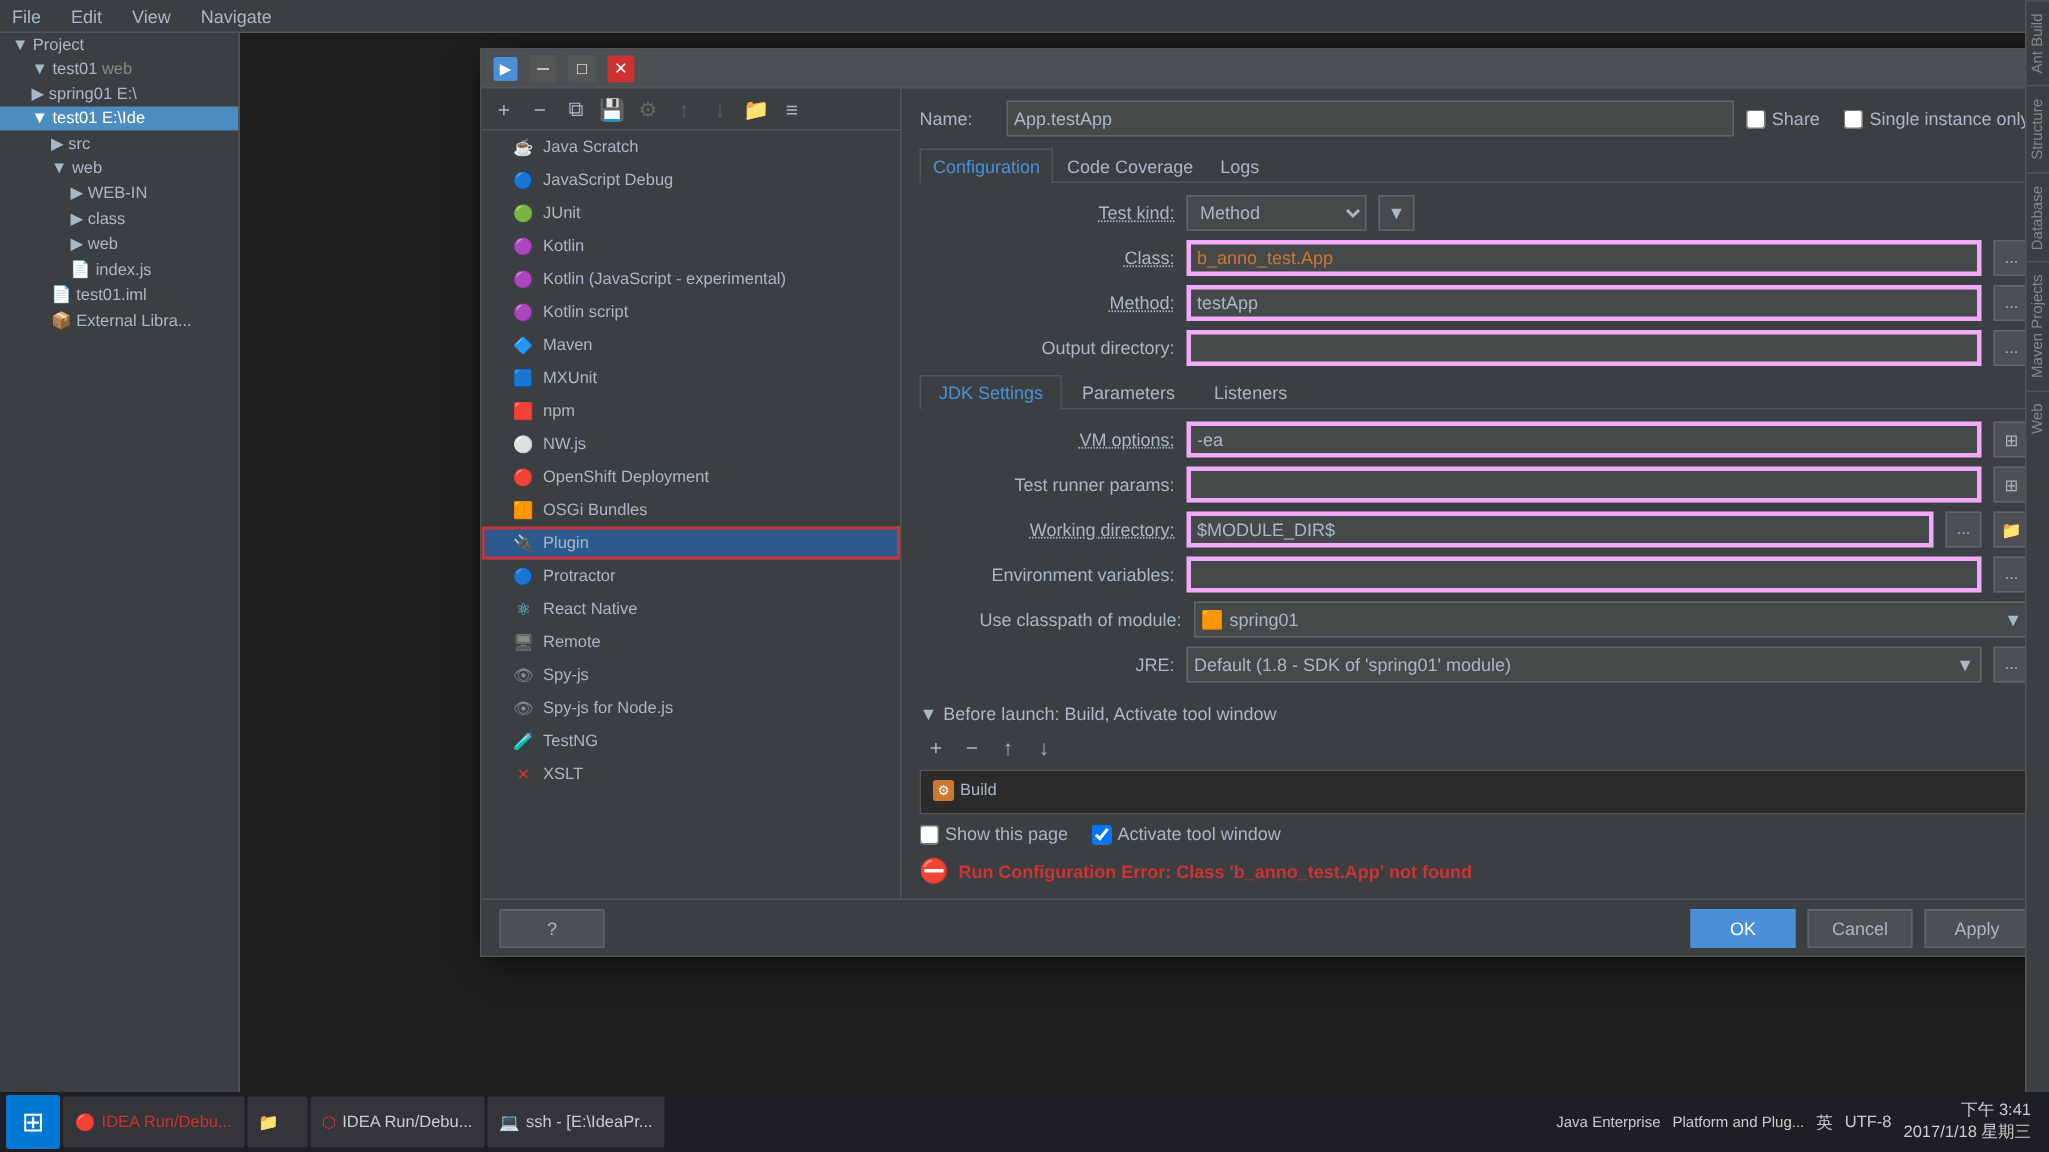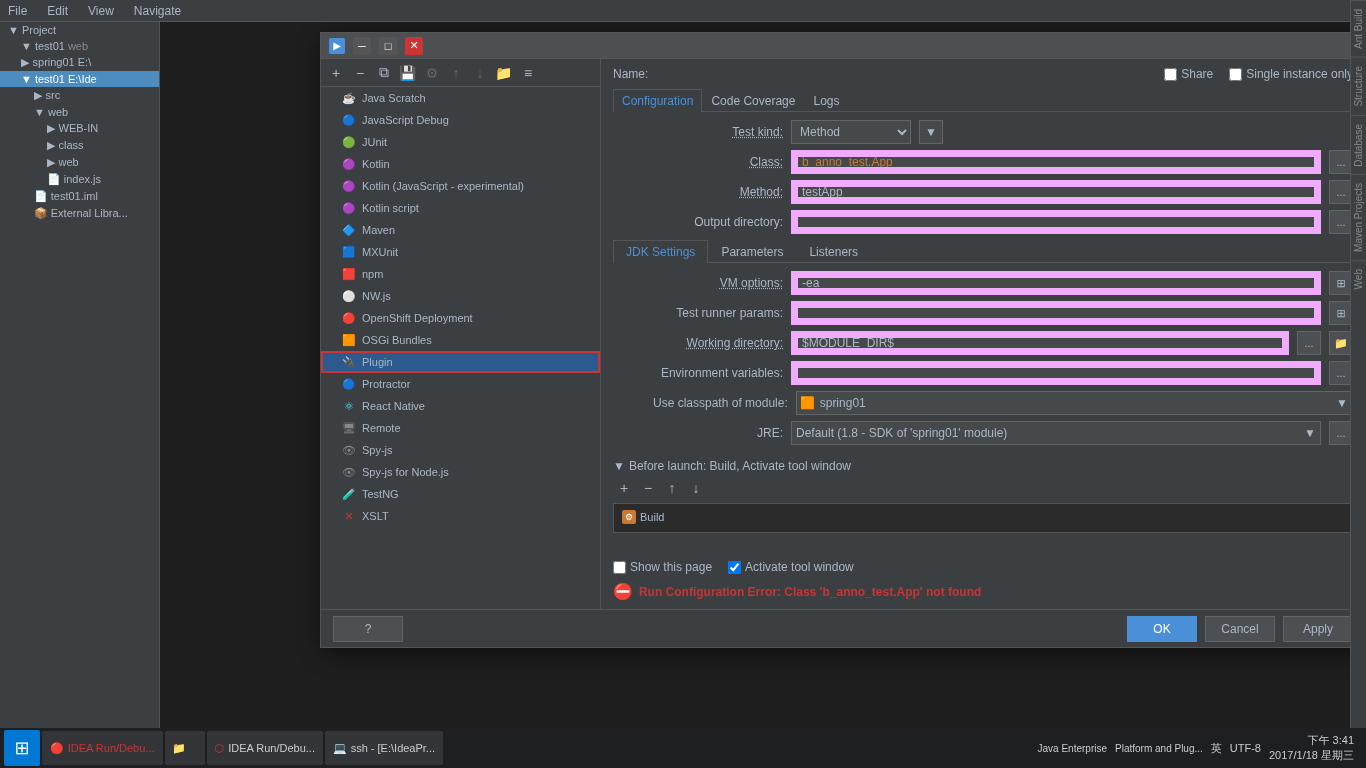--- a/index.html
+++ b/index.html
@@ -60,42 +60,42 @@
 
     
     .tab-bar { display: flex; border-bottom: 1px solid #555; margin-bottom: 8px; }
     .tab { padding: 4px 8px; cursor: pointer; color: #a9b7c6; font-size: 12px; border: 1px solid transparent; border-bottom: none; margin-bottom: -1px; }
     .tab.active { background: #3c3f41; border-color: #555; border-bottom-color: #3c3f41; color: #4a90d9; }
 
     
     .form-row { display: flex; align-items: center; gap: 8px; margin-bottom: 6px; }
     .form-label { color: #a9b7c6; font-size: 12px; min-width: 130px; text-align: right; margin-left: 40px; }
     .form-label.underline { text-decoration: underline dotted; }
-    .form-input { flex: 1; height: 24px; background: #45494a; border: 7px solid #f0abfc; color: #a9b7c6; padding: 0 4px; font-size: 12px; outline: none; }
+    .form-input { flex: 1; height: 24px; background: #45494a; border: 3px solid #f0abfc; color: #a9b7c6; padding: 0 4px; font-size: 12px; outline: none; }
     .form-input.link { color: #cc7832; }
     .form-select { height: 24px; background: #45494a; border: 1px solid #646464; color: #a9b7c6; padding: 0 4px; font-size: 12px; outline: none; width: 120px; }
     .form-btn-small { height: 24px; min-width: 24px; background: #4c5052; border: 1px solid #646464; color: #a9b7c6; cursor: pointer; font-size: 11px; display: flex; align-items: center; justify-content: center; }
     .form-dropdown-btn { height: 24px; width: 24px; background: #45494a; border: 1px solid #646464; color: #a9b7c6; cursor: pointer; display: flex; align-items: center; justify-content: center; }
 
     
     .sub-tab-bar { display: flex; border-bottom: 1px solid #555; margin-bottom: 8px; }
     .sub-tab { padding: 4px 12px; cursor: pointer; color: #a9b7c6; font-size: 12px; border: 1px solid transparent; border-bottom: none; margin-bottom: -1px; }
     .sub-tab.active { background: #3c3f41; border-color: #555; border-bottom-color: #3c3f41; color: #4a90d9; }
 
     
     .before-launch-section { margin-top: 8px; }
     .before-launch-header { display: flex; align-items: center; gap: 4px; color: #a9b7c6; font-size: 12px; margin-bottom: 4px; cursor: pointer; }
     .before-launch-content { border: 1px solid #555; padding: 4px; min-height: 30px; background: #2b2b2b; }
     .before-launch-toolbar { display: flex; gap: 2px; margin-bottom: 4px; }
     .build-item { display: flex; align-items: center; gap: 4px; padding: 2px 4px; color: #a9b7c6; font-size: 11px; }
     .build-item-icon { width: 14px; height: 14px; background: #cc7832; border-radius: 2px; display: flex; align-items: center; justify-content: center; color: white; font-size: 9px; }
 
     
     .bottom-options { display: flex; align-items: center; gap: 16px; margin-top: 6px; }
-    .bottom-checkbox { display: flex; align-items: center; gap: 4px; color: #a9b7c6; font-size: 12px; margin-top: 21px; }
+    .bottom-checkbox { display: flex; align-items: center; gap: 4px; color: #a9b7c6; font-size: 12px; }
 
     
     .error-msg { display: flex; align-items: center; gap: 6px; color: #cc3333; font-size: 12px; margin-top: 8px; font-weight: bold; }
     .error-icon { color: #cc3333; font-size: 16px; }
 
     
     .dialog-footer { height: 38px; background: #3c3f41; border-top: 1px solid #555; display: flex; align-items: center; justify-content: flex-end; padding: 0 12px; gap: 8px; }
     .footer-btn { height: 26px; min-width: 70px; background: #4c5052; border: 1px solid #646464; color: #a9b7c6; cursor: pointer; font-size: 12px; display: flex; align-items: center; justify-content: center; }
     .footer-btn.default { background: #4a90d9; border-color: #4a90d9; color: white; }
 
@@ -275,20 +275,21 @@
                   <div class="item-icon" style="color:#cc3333;">✕</div>
                   <span>XSLT</span>
                 </div>
               </div>
             </div>
 
             <div class="dialog-right">
 
               <div class="name-row">
                 <span class="name-label">Name:</span>
+                <input class="name-input" type="text" value="App.testApp" style="">
                 <div class="share-row">
                   <label class="checkbox-label">
                     <input type="checkbox" style="">
                     <span>Share</span>
                   </label>
                   <label class="checkbox-label">
                     <input type="checkbox" style="">
                     <span>Single instance only</span>
                   </label>
                 </div>

